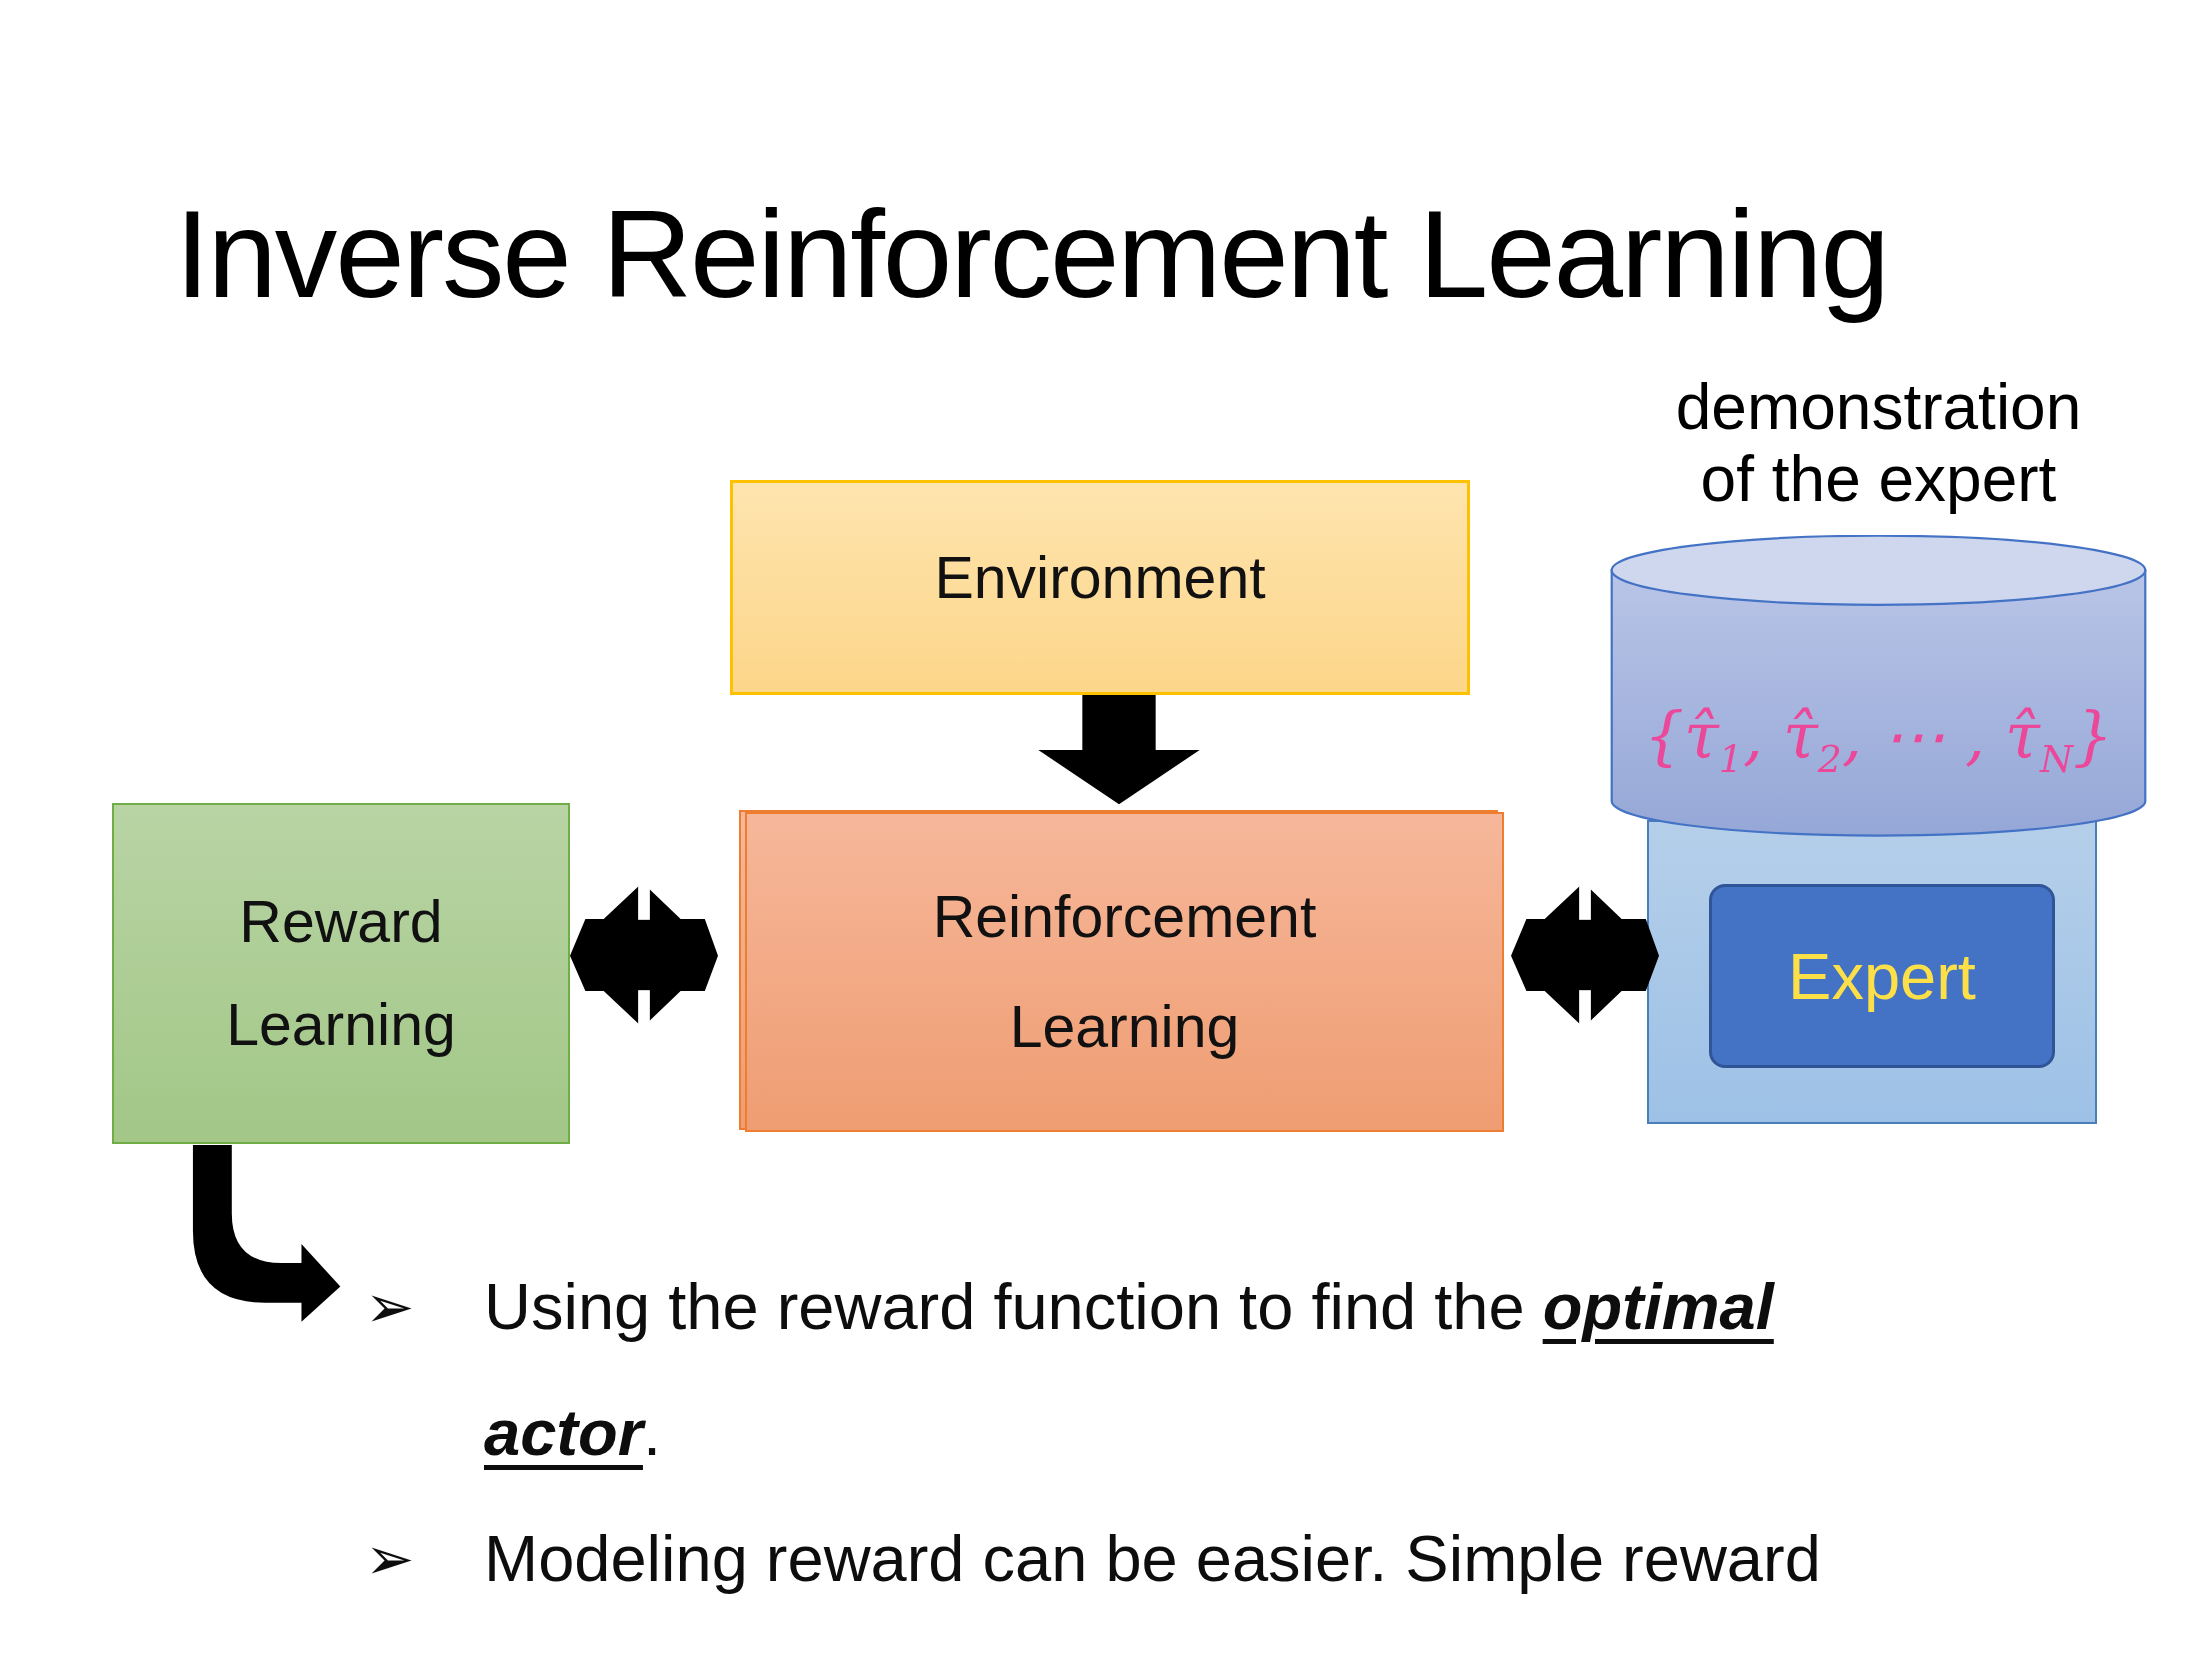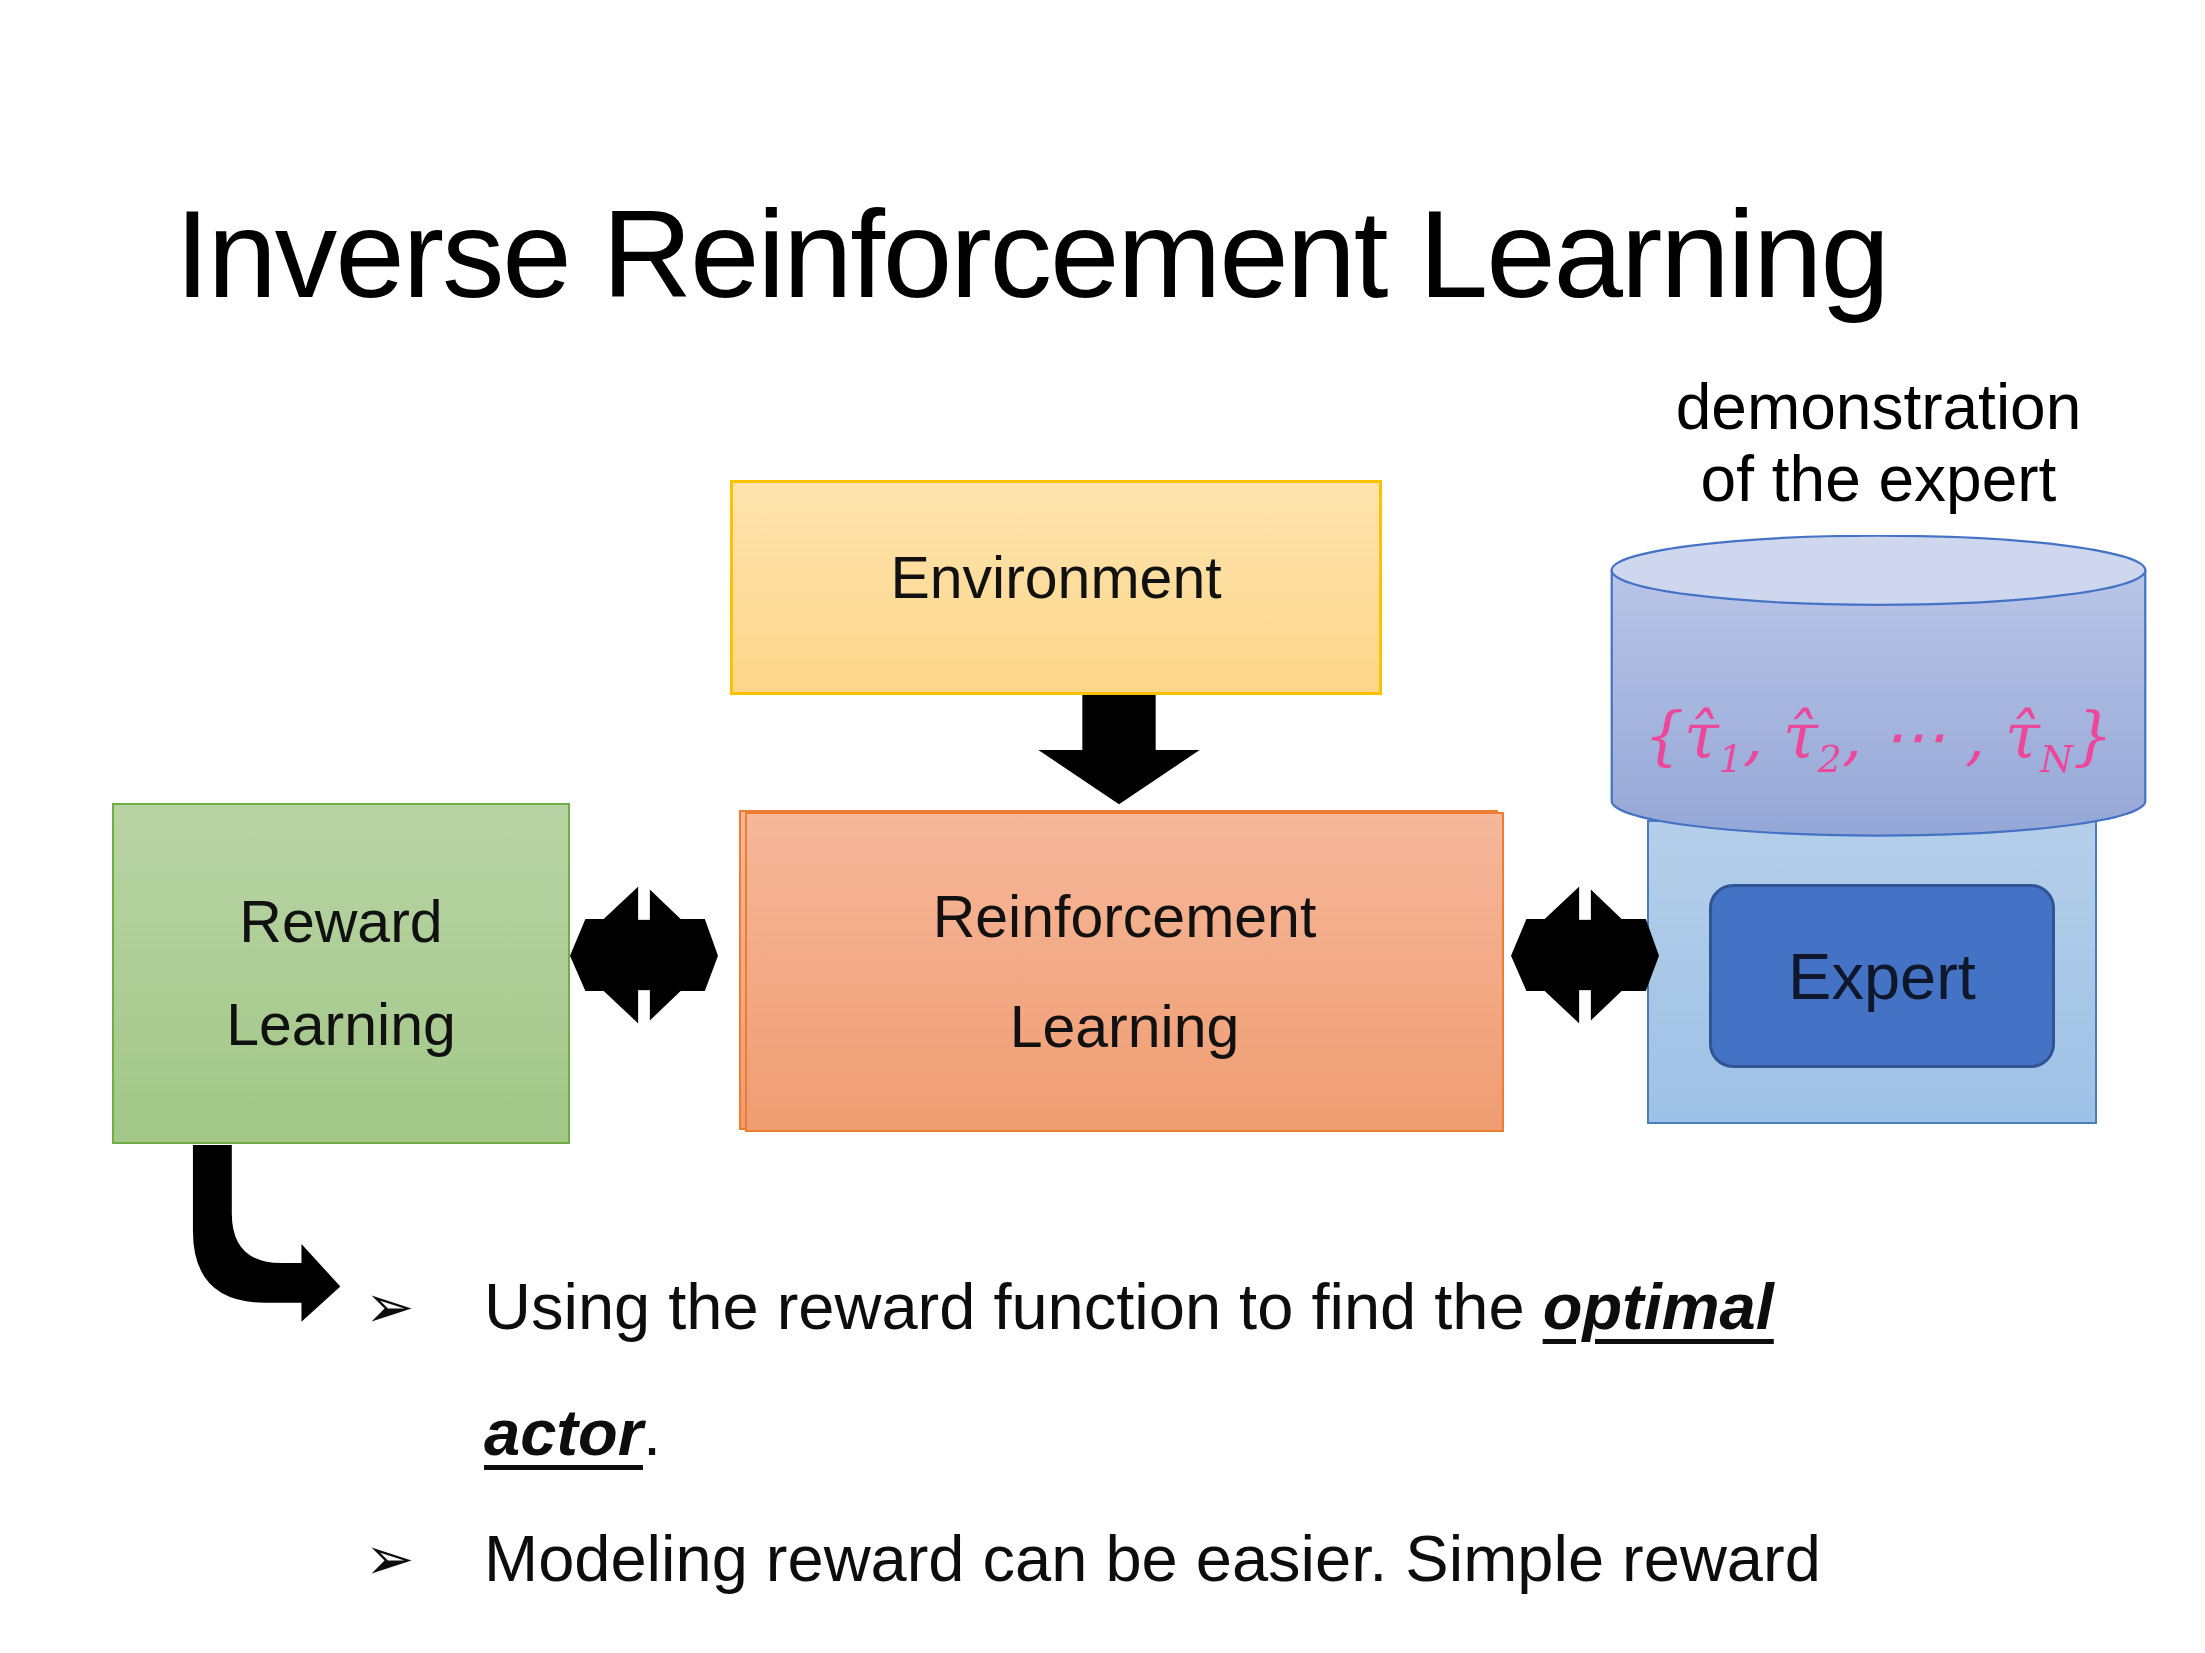--- a/index.html
+++ b/index.html
@@ -8,21 +8,21 @@
 
   .title{position:absolute;left:175px;top:180px;font-size:125px;line-height:147px;
          font-weight:400;letter-spacing:-2.2px;color:#000;white-space:nowrap;}
 
   .demo-label{position:absolute;left:1610px;top:371px;width:537px;text-align:center;
               font-size:64px;line-height:72px;color:#000;}
 
   .box{position:absolute;display:flex;align-items:center;justify-content:center;
        text-align:center;font-size:59px;color:#111;}
 
-  #env-box{left:730px;top:480px;width:652px;height:215px;border:3.7px solid #FFC000;
+  #env-box{left:730px;top:480px;width:740px;height:215px;border:3.7px solid #FFC000;
            background:linear-gradient(#FEE4AE,#FCD68A);box-sizing:border-box;padding-bottom:19px;}
 
   #reward-box{left:112px;top:803px;width:458px;height:341px;border:2.9px solid #70AD47;
               background:linear-gradient(#B8D4A4,#A2C787);box-sizing:border-box;line-height:103px;}
 
   #rl-box-back{left:739px;top:810px;width:759px;height:320px;border:2.9px solid #ED7D31;
                background:linear-gradient(#F6B79A,#EF9D72);box-sizing:border-box;}
   #rl-box{left:745px;top:812px;width:759px;height:320px;border:2.9px solid #ED7D31;
           background:linear-gradient(#F6B79A,#EF9D72);box-sizing:border-box;line-height:110px;}
 
@@ -30,21 +30,21 @@
                     border:2.2px solid #4A7EBB;background:linear-gradient(#B5CFEA,#9DC1E6);
                     box-sizing:border-box;z-index:1;}
 
   #cylinder{position:absolute;left:1610px;top:535px;z-index:2;}
 
   #formula{position:absolute;left:1610px;top:700px;width:537px;text-align:center;z-index:3;
            font-family:"DejaVu Serif", serif;font-style:italic;font-size:63px;color:#ec4899;}
   #formula sub{font-size:60%;font-style:italic;}
 
   #expert-box{left:1709px;top:884px;width:340px;height:178px;border:3.7px solid #2F5597;
-              border-radius:24px;background:#4472C4;color:#0f172a;font-size:65px;z-index:3;}
+              border-radius:16px;background:#4472C4;color:#fde047;font-size:65px;z-index:3;}
 
   .arrow-svg{position:absolute;z-index:2;}
 
   .bullets{position:absolute;left:365px;top:1244px;width:1676px;font-size:65px;
            line-height:126px;color:#0d0d0d;}
   .bullet-row{display:flex;align-items:flex-start;}
   .bullet-marker{flex:0 0 71px;font-size:59px;}
   .bullet-text{width:1455px;margin-left:48px;}
   .emph{font-weight:bold;font-style:italic;text-decoration:underline;
         text-underline-offset:10.3px;text-decoration-thickness:5.1px;}

